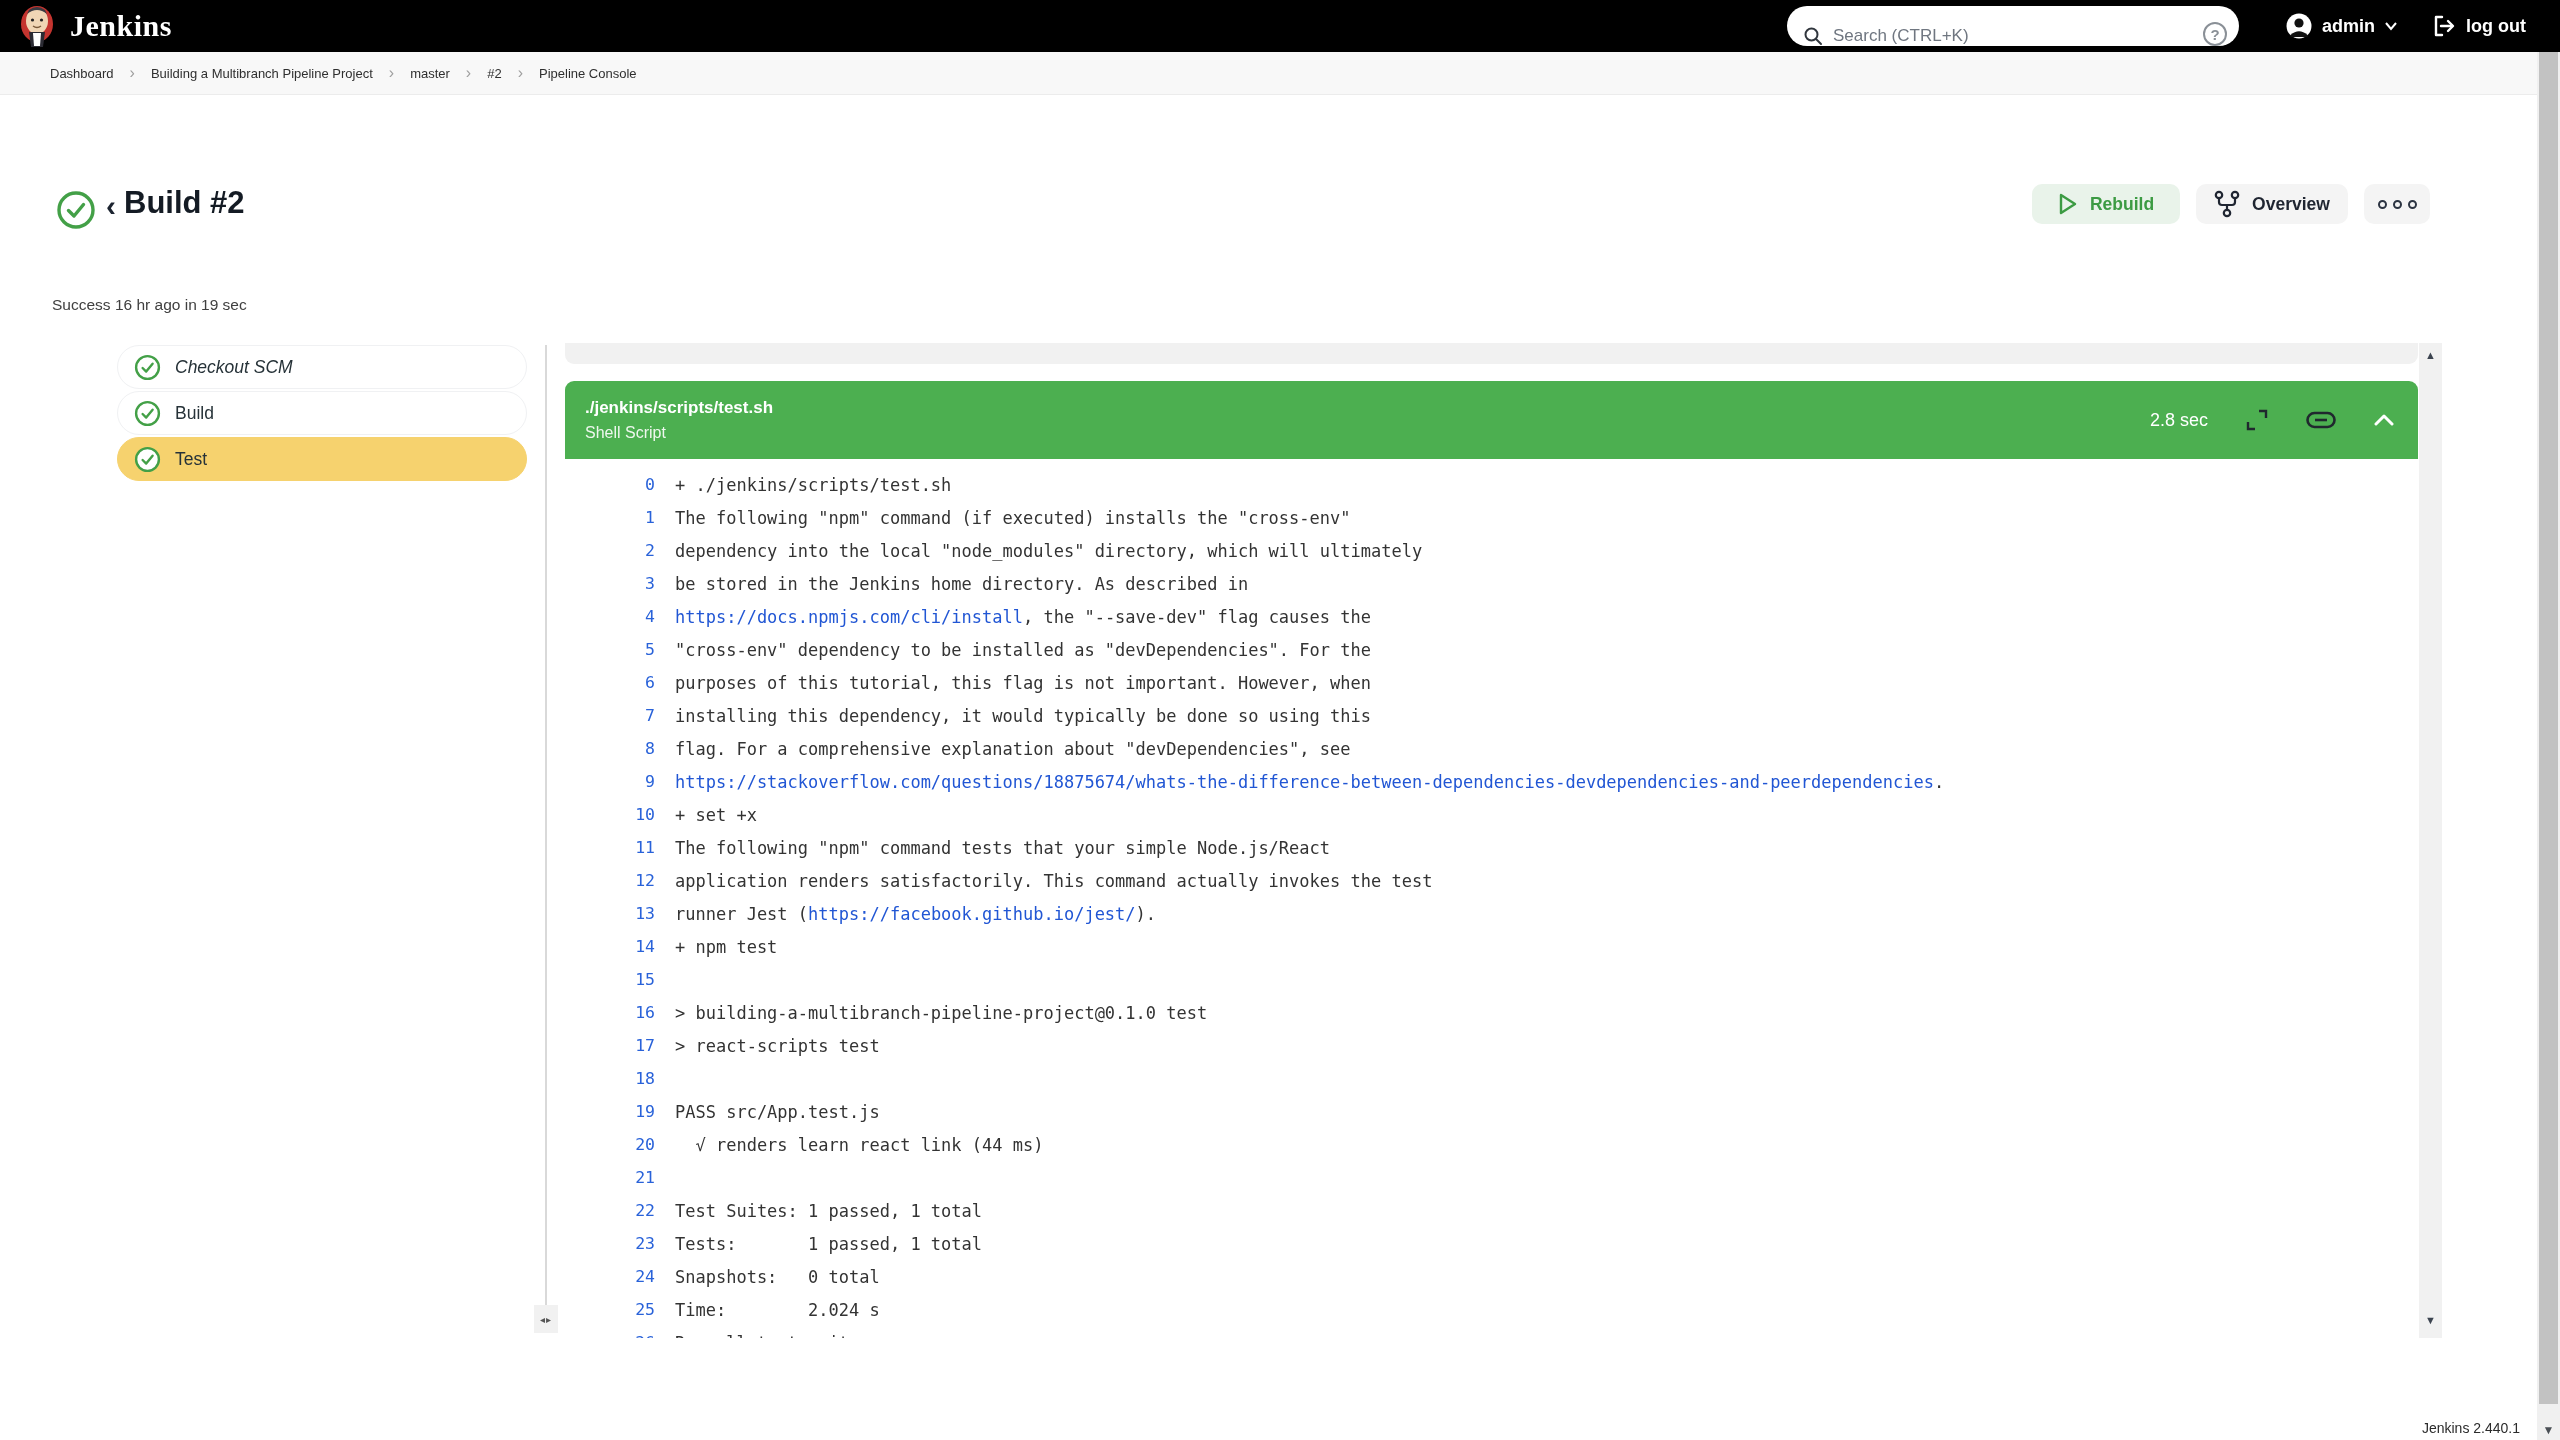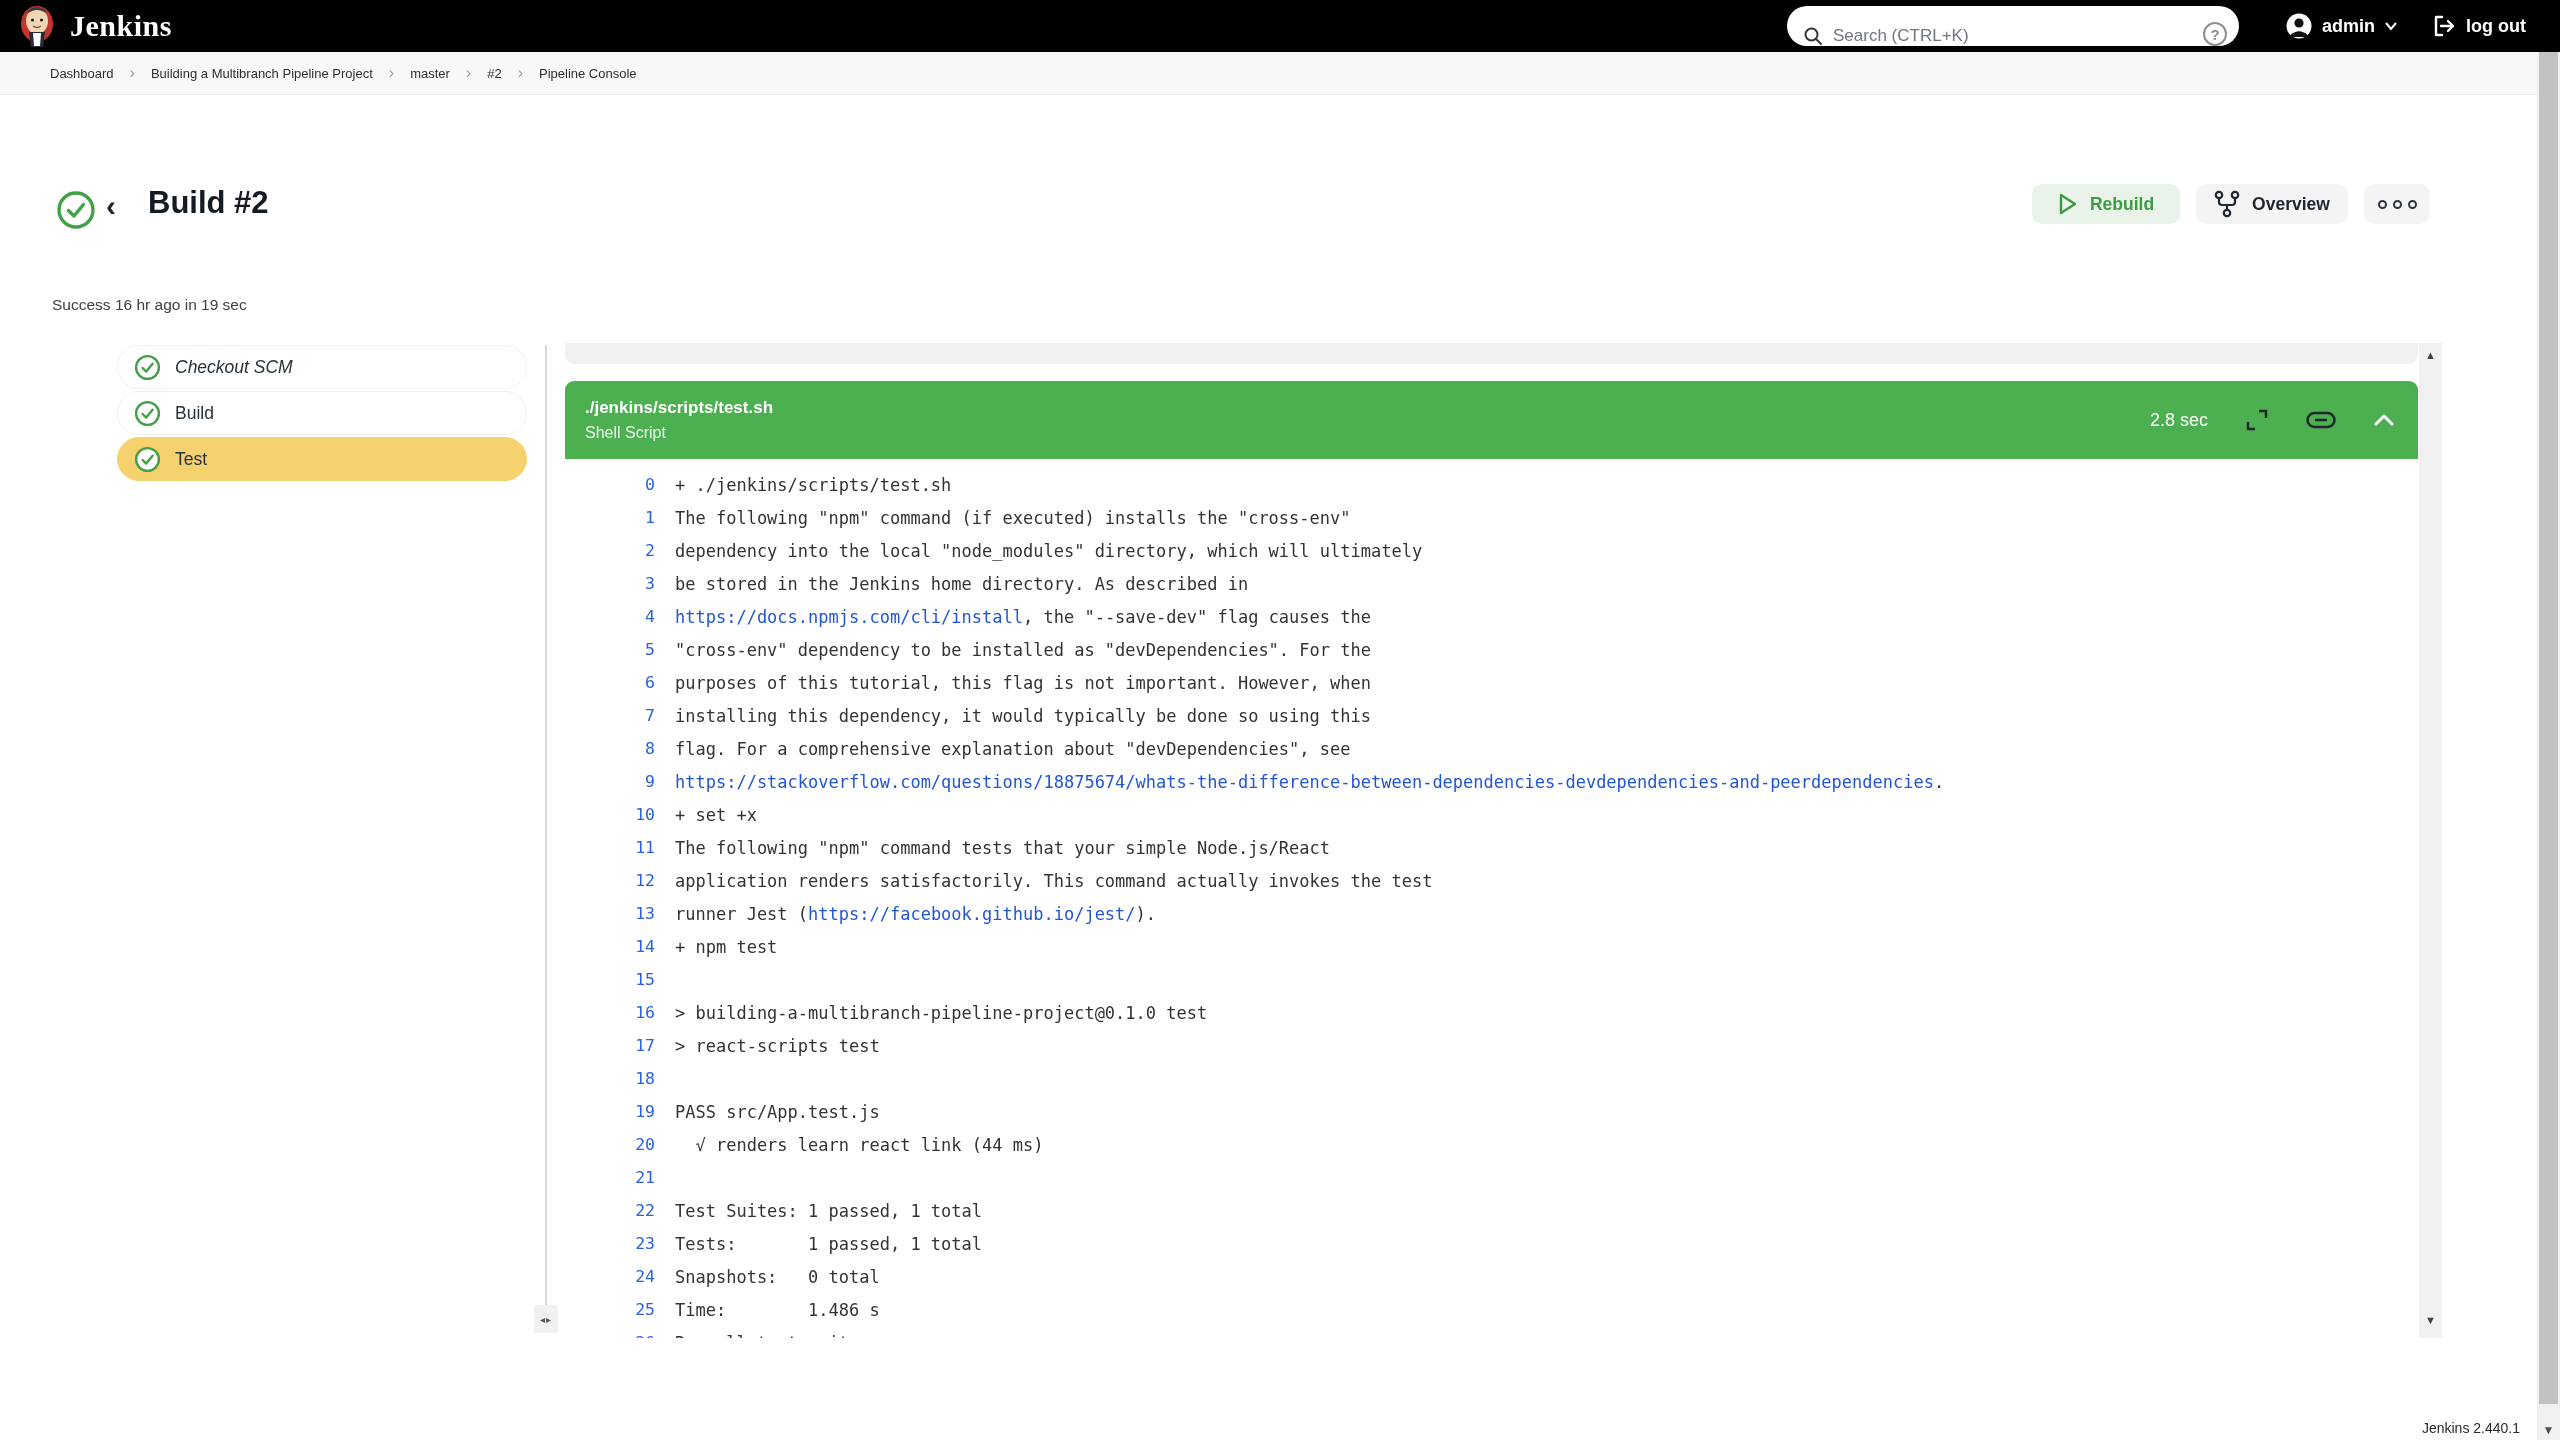--- a/index.html
+++ b/index.html
@@ -32,21 +32,21 @@
                 display:flex; align-items:center; padding-left:50px; }
   .crumb { font-size:13px; color:#2f2f2f; cursor:pointer; }
   .crumb.current { cursor:default; }
   .crumb-sep { color:#a0a0a0; font-size:16px; margin:0 16px; }
 
   
   .titlerow { position:absolute; left:0; top:178px; width:2560px; height:66px; }
   .status-ball { position:absolute; left:56px; top:12px; }
   .back-chevron { position:absolute; left:106px; top:8px; font-size:30px; font-weight:700;
                   color:#1c2430; cursor:pointer; line-height:40px;}
-  .build-title { position:absolute; left:148px; top:7px; font-size:31px; font-weight:700;
+  .build-title { position:absolute; left:124px; top:7px; font-size:31px; font-weight:700;
                  color:#141b24; }
   .btn { position:absolute; top:6px; height:40px; border-radius:10px; display:flex;
          align-items:center; justify-content:center; gap:12px; font-size:17.5px;
          font-weight:700; cursor:pointer; }
   .btn-rebuild { left:2032px; width:148px; background:#e9f3ea; color:#3c9b43; }
   .btn-overview { left:2196px; width:152px; background:#f4f4f4; color:#1f2531; }
   .btn-more { left:2364px; width:66px; background:#f4f4f4; }
   .dots { display:flex; gap:6px; }
   .dots i { width:9px; height:9px; border:2px solid #2c3442; border-radius:50%; display:block;}
 
@@ -360,21 +360,21 @@
       <div class="log-line">
         <span class="ln">23</span>
         <span class="lt"><span>Tests:       1 passed, 1 total</span></span>
       </div>
       <div class="log-line">
         <span class="ln">24</span>
         <span class="lt"><span>Snapshots:   0 total</span></span>
       </div>
       <div class="log-line">
         <span class="ln">25</span>
-        <span class="lt"><span>Time:        1.486 s</span></span>
+        <span class="lt"><span>Time:        2.024 s</span></span>
       </div>
       <div class="log-line">
         <span class="ln">26</span>
         <span class="lt"><span>Ran all test suites.</span></span>
       </div>
     </div>
 </div>
 
 <div class="con-scroll">
   <div class="arr-up">▲</div>

